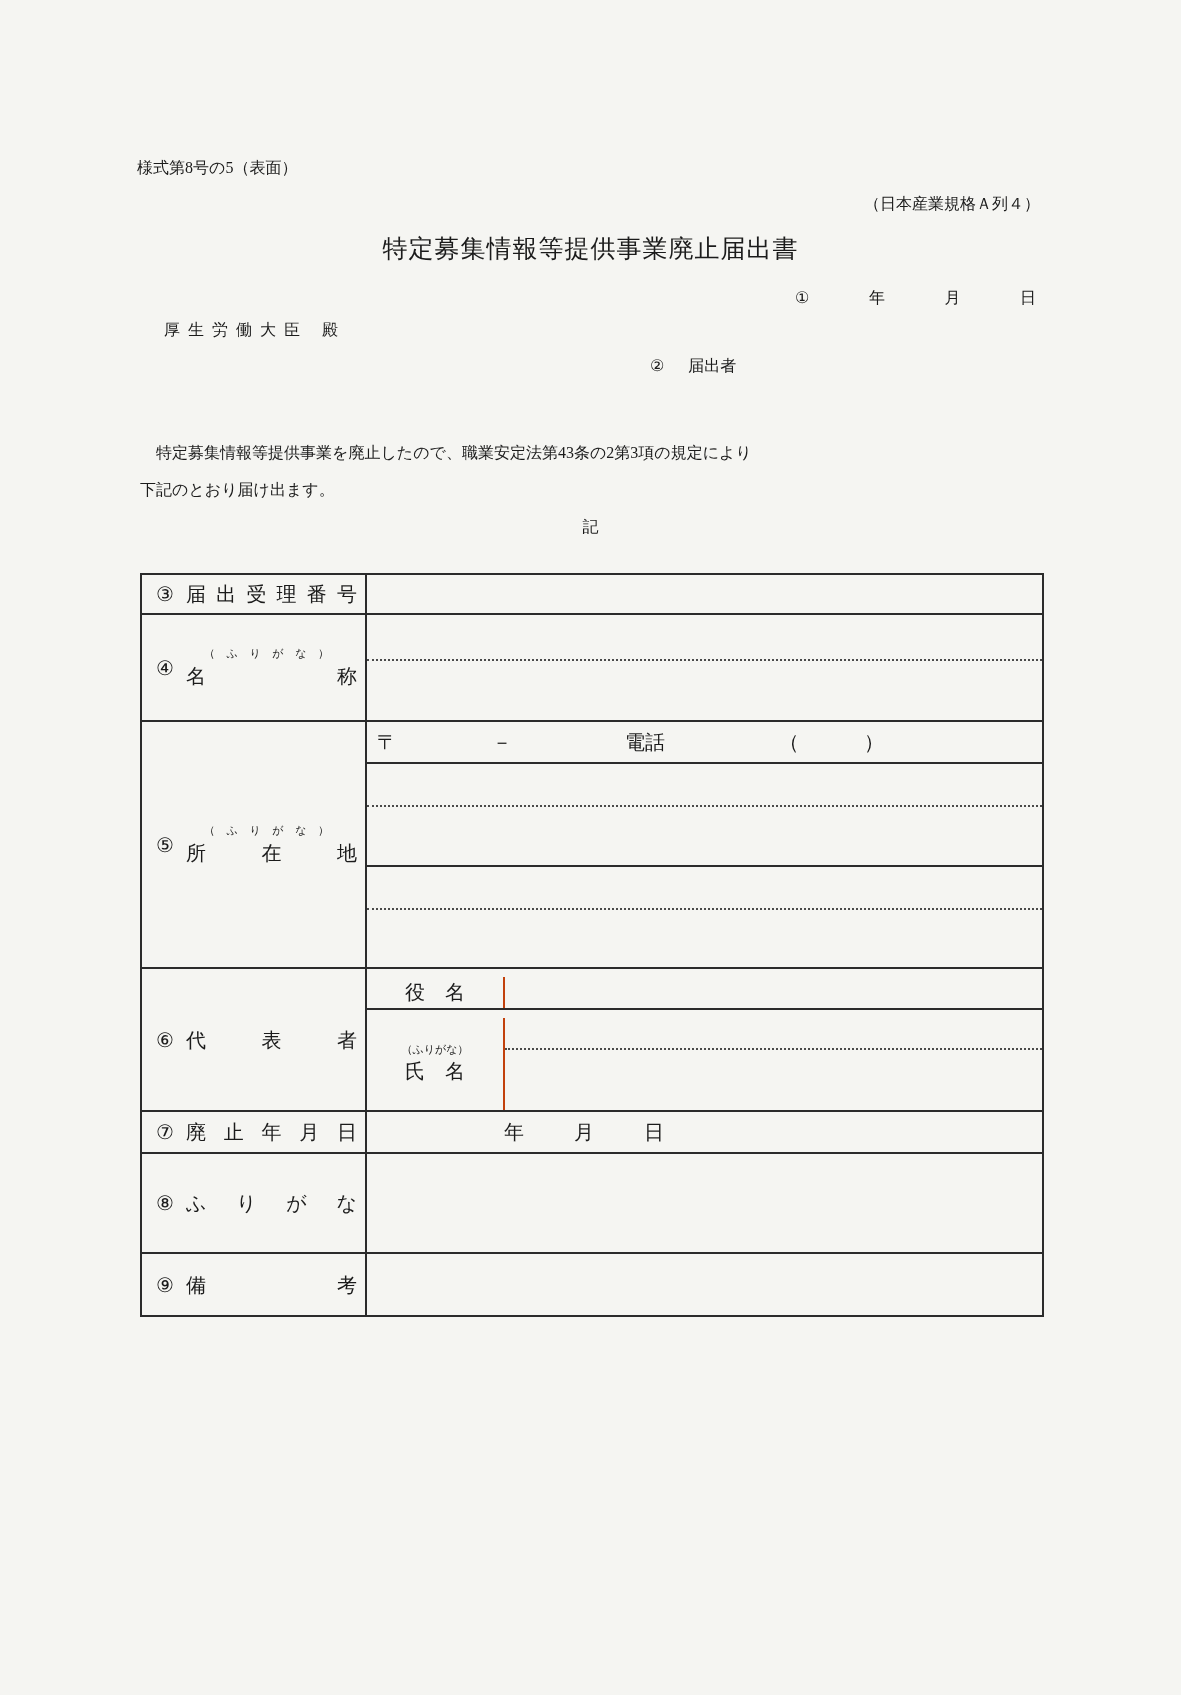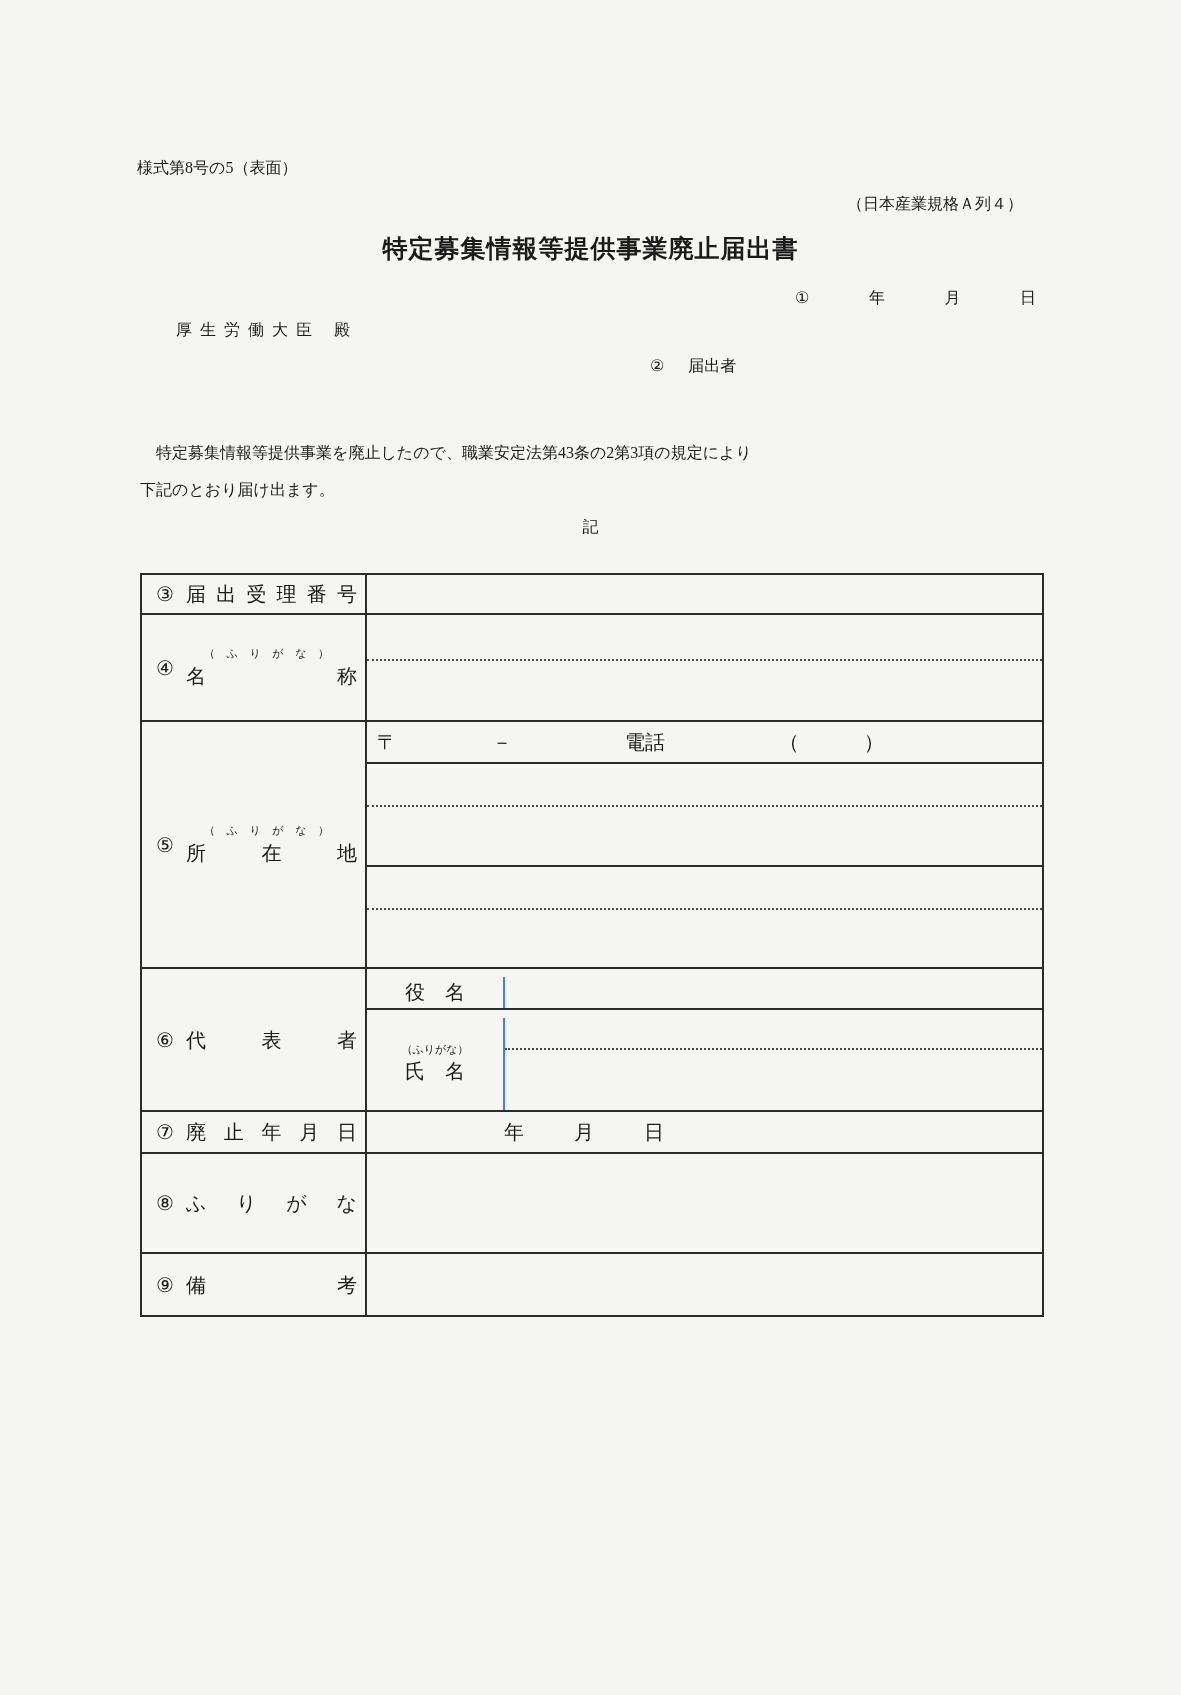--- a/index.html
+++ b/index.html
@@ -8,30 +8,30 @@
     width:1181px; height:1695px;
     background:#f5f5f2;
     color:#1b1b1b;
     font-family:"Liberation Serif","DejaVu Serif",serif;
     overflow:hidden;
   }
   .abs { position:absolute; }
   .fs20 { font-size:16px; line-height:1.25; }
 
   .form-number { left:137px; top:158px; }
-  .jis-note   { right:158px; top:194px; }
+  .jis-note   { right:141px; top:194px; }
   .doc-title  {
     left:137px; top:232px; width:907px;
-    text-align:center; font-size:25px; font-weight:bold; letter-spacing:1px;
+    text-align:center; font-size:25px; font-weight:normal; letter-spacing:1px;
   }
   .date-line {
     left:795px; top:288px; width:241px;
     display:flex; justify-content:space-between;
   }
-  .addressee { left:176px; top:320px;text-align:center; }
+  .addressee { left:164px; top:320px;text-align:center; }
   .minister  { letter-spacing:8px; }
   .dono      { margin-left:14px; }
   .notifier  { left:650px; top:356px; display:flex; gap:24px; }
   .body-text {
     left:140px; top:406px; width:897px;
     line-height:37px; text-align:justify; white-space:pre-line;margin-top:28px;
   }
   .ki { left:137px; top:517px; width:907px; text-align:center; }
 
   
@@ -65,21 +65,21 @@
   .p-open  { left:412px; }
   .p-close { left:497px; }
   .addr-block1 { height:103px; border-bottom:2px solid #2b2b2b; position:relative; box-sizing:border-box; }
   .addr-block2 { flex:1; position:relative; }
 
   .srow { display:flex; box-sizing:border-box; }
   .srow.top { height:41px; border-bottom:2px solid #2b2b2b; }
   .srow.bottom { flex:1; }
   .sublbl {
     width:138px; flex-shrink:0;
-    border-right:2px solid #3b82f6; box-sizing:border-box;
+    border-right:2px solid #c2410c; box-sizing:border-box;
     display:flex; flex-direction:column; justify-content:center; align-items:center;
     font-size:20px;
     margin-top:8px;
   }
   .nfuri { font-size:11px; line-height:1; margin-bottom:3px; }
   .subval { flex:1; position:relative; min-width:0; }
 
   .date-val { display:flex; align-items:center; padding-left:137px; gap:50px; font-size:20px; }
 </style>
 </head>

